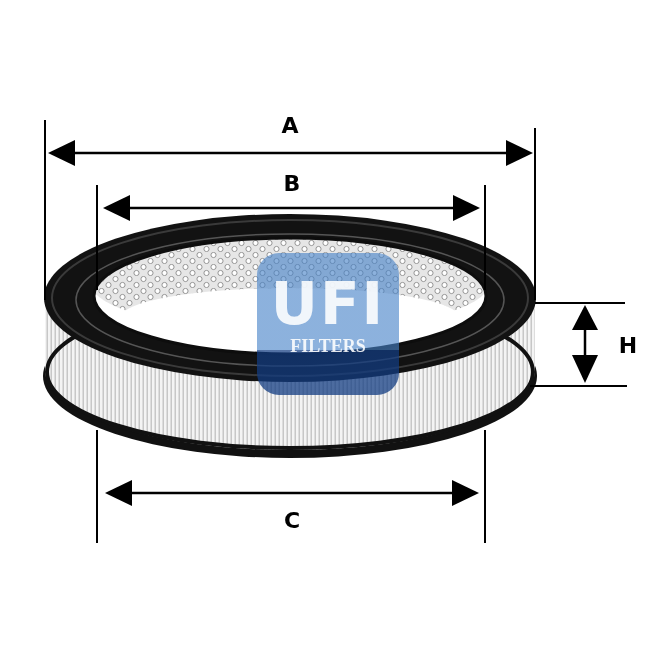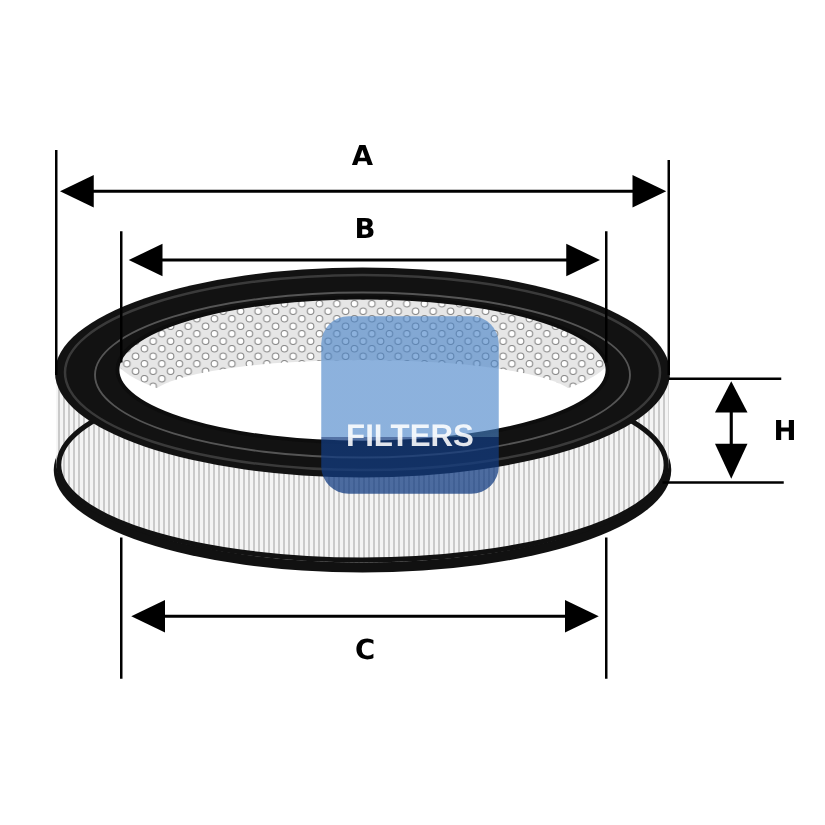--- a/index.html
+++ b/index.html
@@ -26,22 +26,22 @@
       position: absolute; left: 0; right: 0; top: 22px;
       text-align: center;
       font-family: "DejaVu Sans", sans-serif;
       font-weight: bold; font-size: 58px; letter-spacing: 2px;
       color: rgba(255,255,255,0.88);
       line-height: 1;
     }
     .logo-sub {
       position: absolute; left: 0; right: 0; top: 84px;
       text-align: center;
-      font-family: Liberation Sans, sans-serif;
-      font-weight: bold; font-size: 25px; letter-spacing: 0px;
+      font-family: Liberation Serif, serif;
+      font-weight: bold; font-size: 18px; letter-spacing: 0px;
       color: rgba(255,255,255,0.88);
       line-height: 1;
     }
   </style>
 </head>
 <body>
 
 <svg id="diagram" viewBox="0 0 660 660" xmlns="http://www.w3.org/2000/svg">
   <defs>
     <pattern id="pleats" width="4" height="10" patternUnits="userSpaceOnUse">
@@ -109,14 +109,15 @@
     <polygon points="585,383 572,355 598,355" stroke="none"></polygon>
   </g>
 </svg>
 
 <div class="dim-label" style="left:290px; top:126px;">A</div>
 <div class="dim-label" style="left:292px; top:184px;">B</div>
 <div class="dim-label" style="left:292px; top:521px;">C</div>
 <div class="dim-label" style="left:628px; top:346px;">H</div>
 
 <div class="logo">
+  <div class="logo-mark">UFI</div>
   <div class="logo-sub">FILTERS</div>
 </div>
 
 </body></html>

